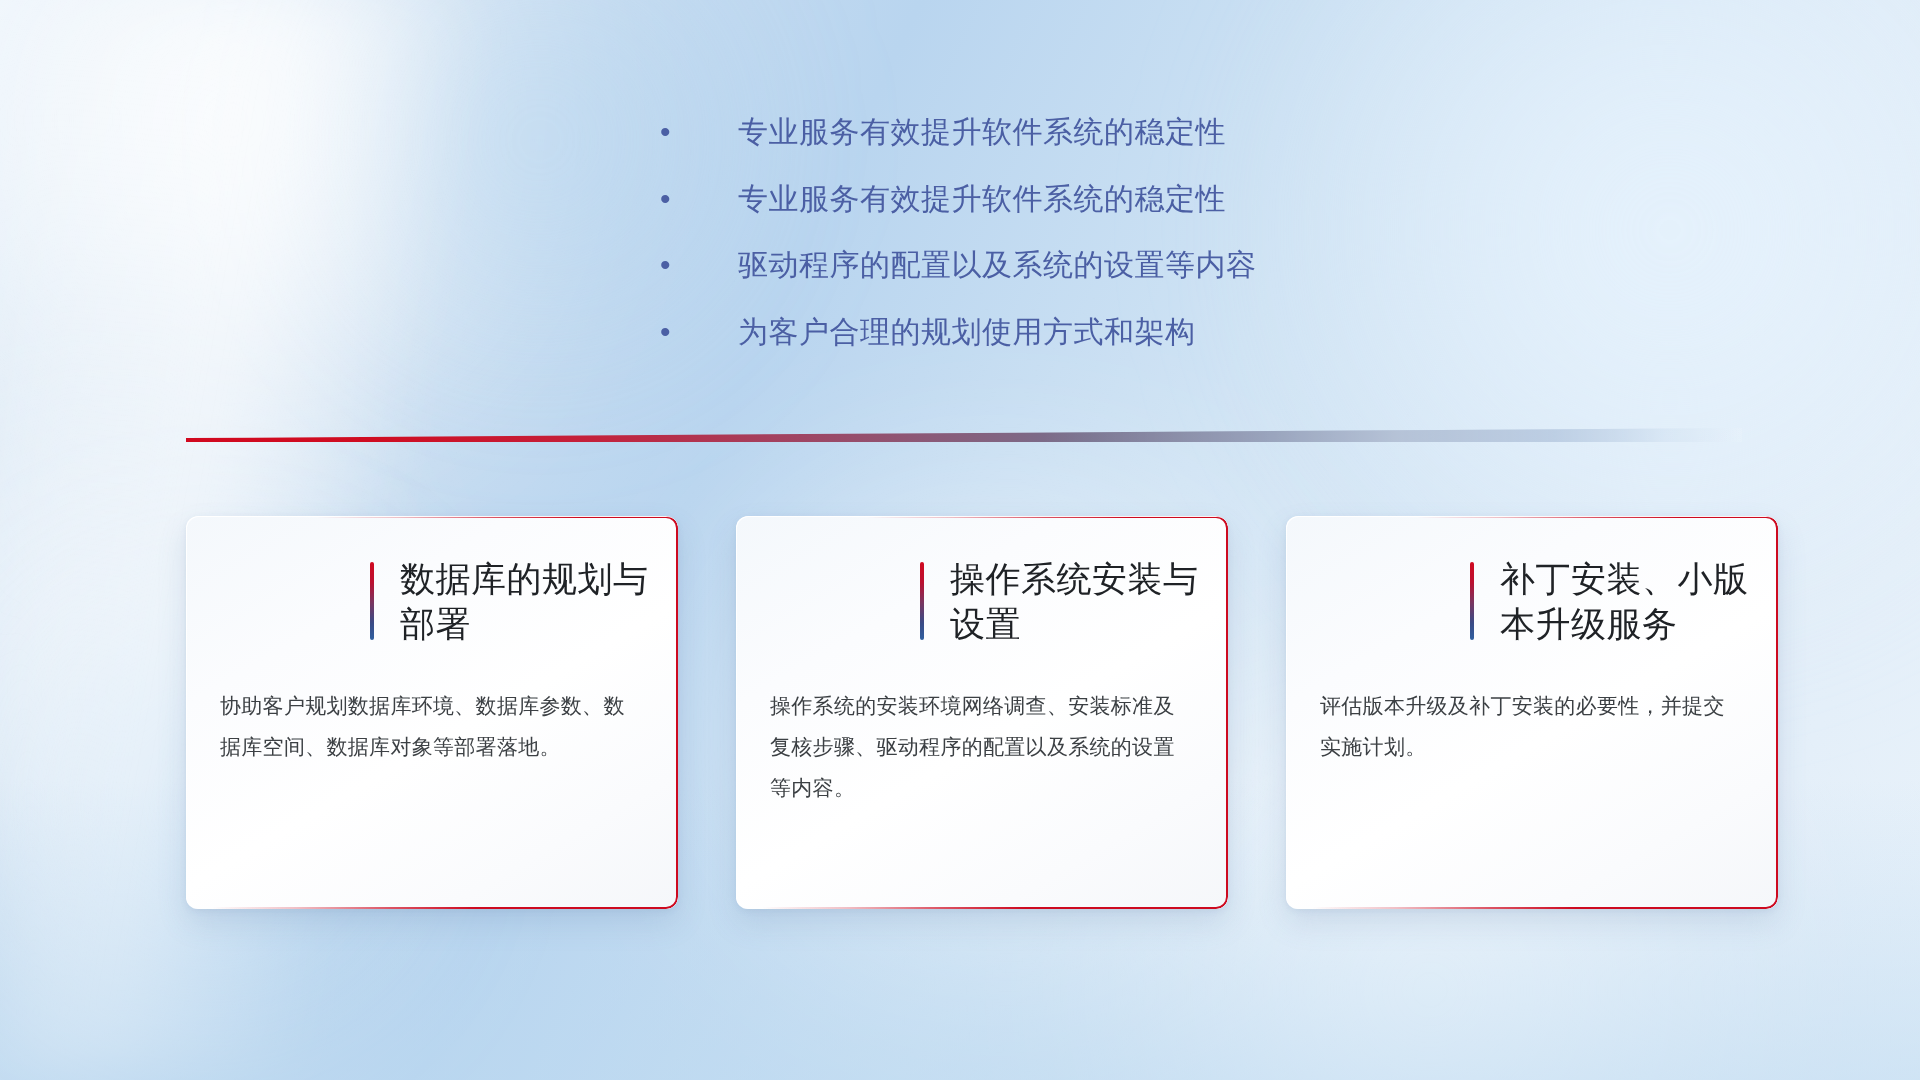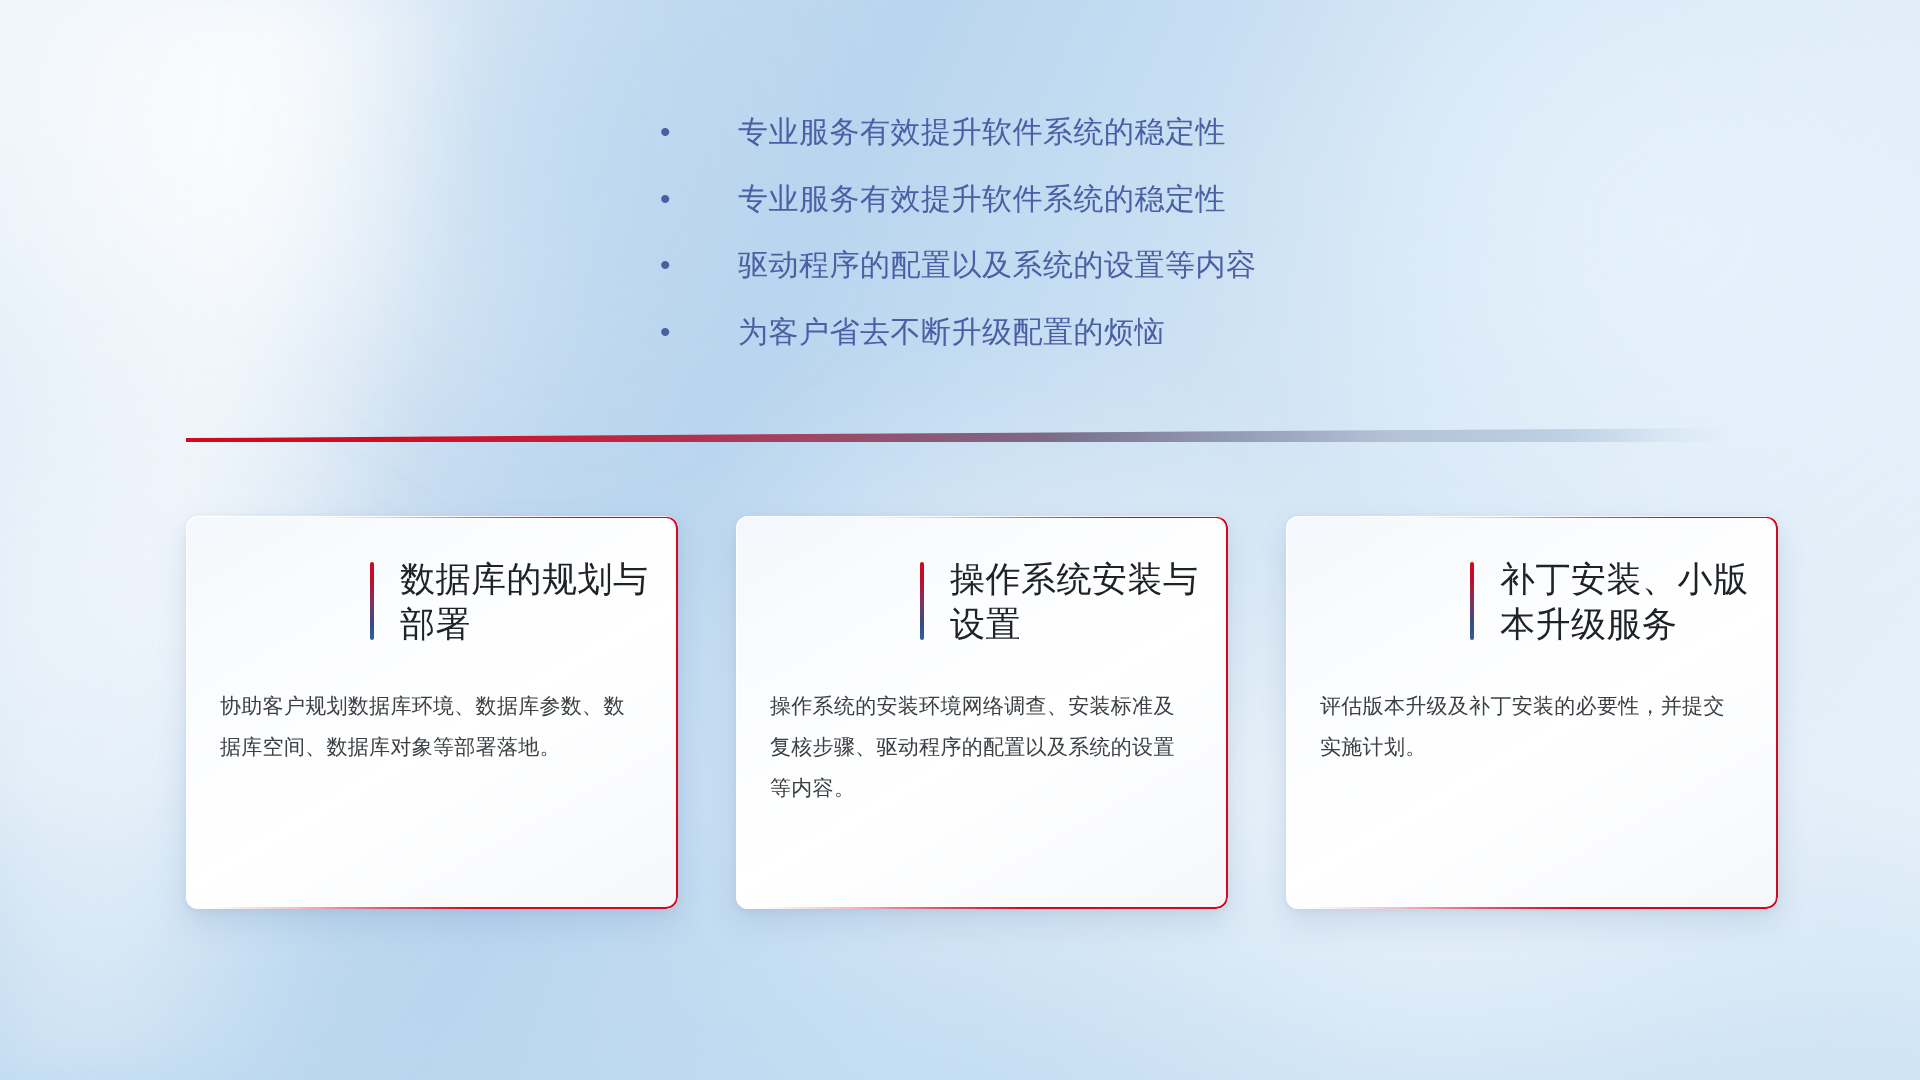--- a/index.html
+++ b/index.html
@@ -176,21 +176,21 @@
     <span class="btxt">专业服务有效提升软件系统的稳定性</span>
   </div>
 
   <div class="bullet">
     <span class="dot">•</span>
     <span class="btxt">驱动程序的配置以及系统的设置等内容</span>
   </div>
 
   <div class="bullet">
     <span class="dot">•</span>
-    <span class="btxt">为客户省去不断升级配置的烦恼</span>
+    <span class="btxt">为客户合理的规划使用方式和架构</span>
   </div>
 
 </div>
 
 <div id="divider">
   <div class="wedge"></div>
   <div class="wedge-sheen"></div>
 </div>
 
 <div id="cards">

